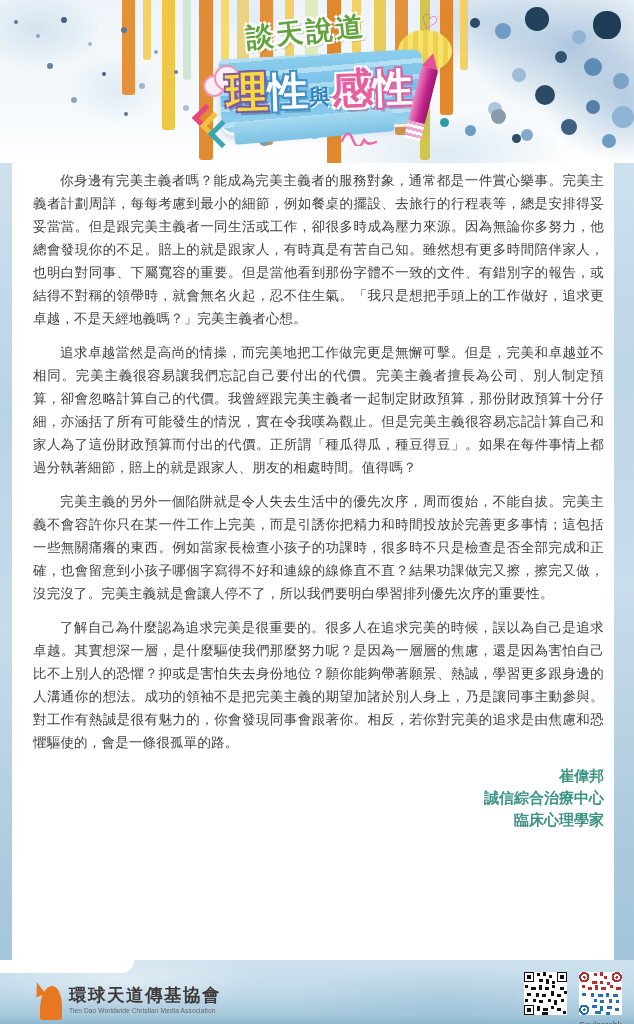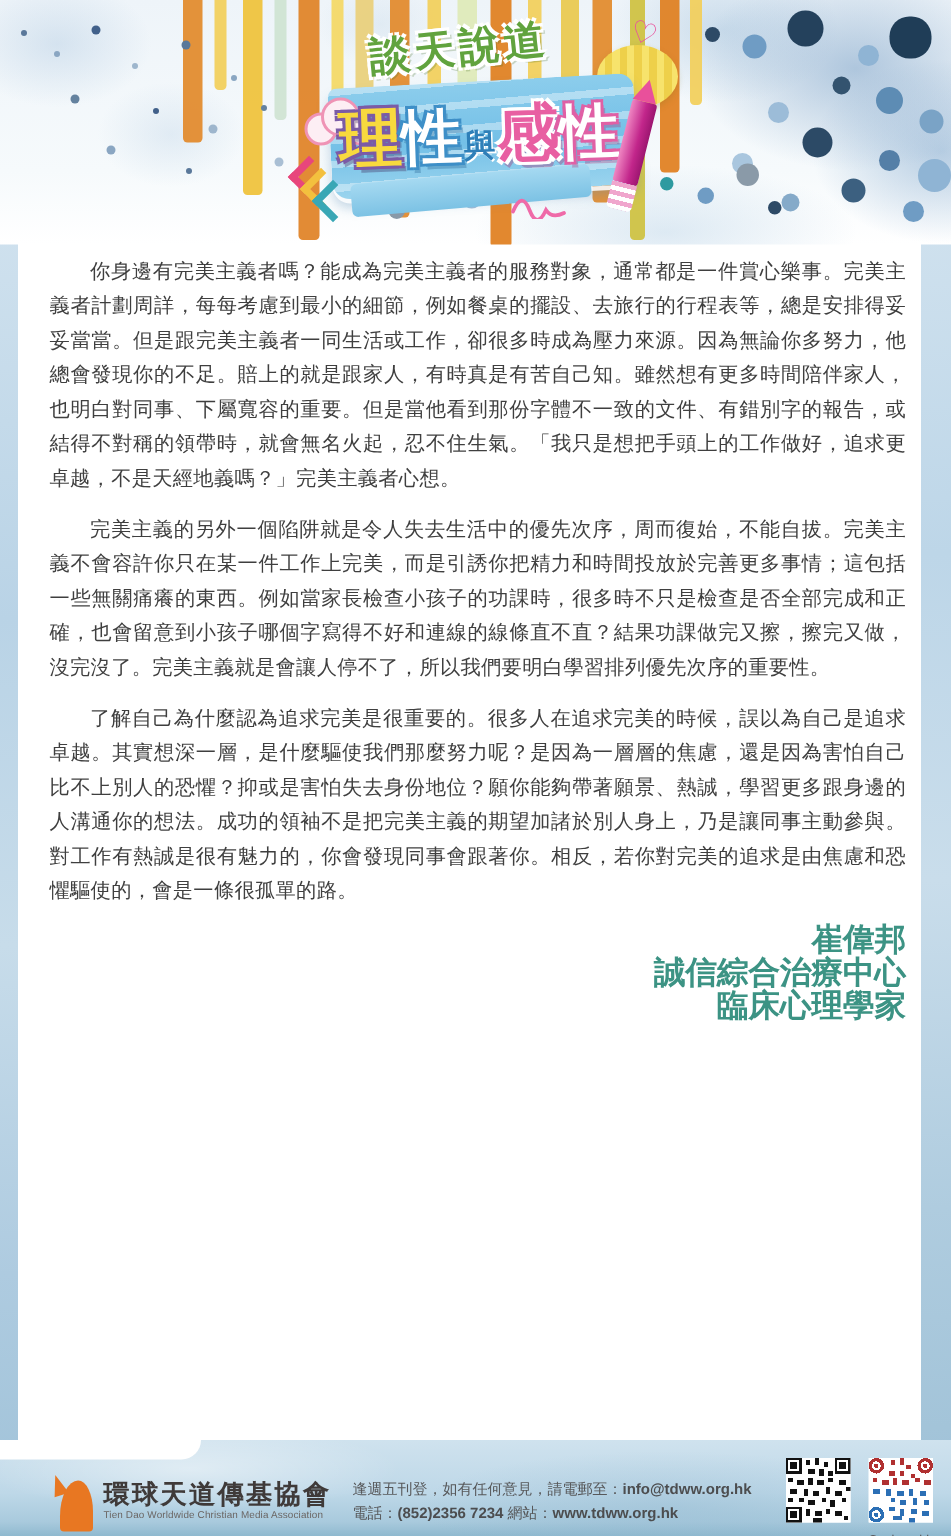--- a/index.html
+++ b/index.html
@@ -80,21 +80,21 @@
   .chev2{left:-8px;top:104px;border-color:#f3c03e;}
   .chev3{left:0px;top:112px;border-color:#39a7b5;}
 
   
   .content{position:relative;z-index:2;padding:6px 20px 0 33px;width:571px;}
   h1.title{margin:4px 0 10px 0;text-align:center;font-size:37px;letter-spacing:5px;font-weight:bold;}
   h1.title .t1{color:#4a9e8f;}
   h1.title .t2{color:#8e3a63;}
   .content p{margin:0 0 11px 0;font-size:13.5px;line-height:23px;color:#3f3f3f;
     text-align:justify;text-indent:2em;letter-spacing:.2px;}
-  .signature{margin-top:4px;text-align:right;color:#3c9384;font-weight:bold;font-size:21px;line-height:22px;}
+  .signature{margin-top:4px;text-align:right;color:#3c9384;font-weight:bold;font-size:15px;line-height:22px;}
 
   
   .footer{position:absolute;left:0;bottom:0;width:634px;height:64px;z-index:3;
     background:
       radial-gradient(200px 40px at 20% 30%, rgba(255,255,255,.45), transparent 70%),
       radial-gradient(220px 50px at 70% 70%, rgba(140,180,205,.35), transparent 75%),
       linear-gradient(180deg,#cfe2ee 0%,#bed8e8 55%,#a9cadd 85%,#8fb9cf 100%);}
   .footer-notch{position:absolute;left:0;top:0;width:134px;height:13px;background:#ffffff;border-bottom-right-radius:16px;}
   .footer-inner{position:absolute;left:34px;top:12px;right:12px;display:flex;align-items:center;gap:14px;}
   .org{display:flex;align-items:center;gap:7px;}
@@ -177,20 +177,21 @@
         <svg width="40" height="16" viewBox="0 0 40 16">
             <path d="M2 11 q6 -14 11 -1 t11 0 q4 6 12 2" fill="none" stroke="#ef6aa8" stroke-width="2.5" stroke-linecap="round"></path>
           </svg>
       </div>
     </div>
   </div>
 
   <div class="content">
 
     <p>你身邊有完美主義者嗎？能成為完美主義者的服務對象，通常都是一件賞心樂事。完美主義者計劃周詳，每每考慮到最小的細節，例如餐桌的擺設、去旅行的行程表等，總是安排得妥妥當當。但是跟完美主義者一同生活或工作，卻很多時成為壓力來源。因為無論你多努力，他總會發現你的不足。賠上的就是跟家人，有時真是有苦自己知。雖然想有更多時間陪伴家人，也明白對同事、下屬寬容的重要。但是當他看到那份字體不一致的文件、有錯別字的報告，或結得不對稱的領帶時，就會無名火起，忍不住生氣。「我只是想把手頭上的工作做好，追求更卓越，不是天經地義嗎？」完美主義者心想。</p>
+    <p>追求卓越當然是高尚的情操，而完美地把工作做完更是無懈可擊。但是，完美和卓越並不相同。完美主義很容易讓我們忘記自己要付出的代價。完美主義者擅長為公司、別人制定預算，卻會忽略計算自己的代價。我曾經跟完美主義者一起制定財政預算，那份財政預算十分仔細，亦涵括了所有可能發生的情況，實在令我嘆為觀止。但是完美主義很容易忘記計算自己和家人為了這份財政預算而付出的代價。正所謂「種瓜得瓜，種豆得豆」。如果在每件事情上都過分執著細節，賠上的就是跟家人、朋友的相處時間。值得嗎？</p>
     <p>完美主義的另外一個陷阱就是令人失去生活中的優先次序，周而復始，不能自拔。完美主義不會容許你只在某一件工作上完美，而是引誘你把精力和時間投放於完善更多事情；這包括一些無關痛癢的東西。例如當家長檢查小孩子的功課時，很多時不只是檢查是否全部完成和正確，也會留意到小孩子哪個字寫得不好和連線的線條直不直？結果功課做完又擦，擦完又做，沒完沒了。完美主義就是會讓人停不了，所以我們要明白學習排列優先次序的重要性。</p>
     <p>了解自己為什麼認為追求完美是很重要的。很多人在追求完美的時候，誤以為自己是追求卓越。其實想深一層，是什麼驅使我們那麼努力呢？是因為一層層的焦慮，還是因為害怕自己比不上別人的恐懼？抑或是害怕失去身份地位？願你能夠帶著願景、熱誠，學習更多跟身邊的人溝通你的想法。成功的領袖不是把完美主義的期望加諸於別人身上，乃是讓同事主動參與。對工作有熱誠是很有魅力的，你會發現同事會跟著你。相反，若你對完美的追求是由焦慮和恐懼驅使的，會是一條很孤單的路。</p>
 
     <div class="signature">
       <div>崔偉邦</div>
       <div>誠信綜合治療中心</div>
       <div>臨床心理學家</div>
     </div>
   </div>
 
@@ -199,24 +200,20 @@
     <div class="footer-inner">
       <div class="org">
         <div class="org-icon">
           <div class="org-spark"></div>
             <div class="org-flame"></div>
         </div>
         <div class="org-text">
           <div class="org-name">環球天道傳基協會</div>
           <div class="org-en">Tien Dao Worldwide Christian Media Association</div>
         </div>
-      </div>
-      <div class="footer-contact">
-        <div><span>逢週五刊登，如有任何意見，請電郵至：</span><b>info@tdww.org.hk</b></div>
-        <div><span>電話：</span><b>(852)2356 7234</b>&nbsp;<span>網站：</span><b>www.tdww.org.hk</b></div>
       </div>
       <div class="qr-wrap">
         <div>
           <svg class="qr" viewBox="0 0 29 29" shape-rendering="crispEdges">
             <rect width="29" height="29" fill="#fff"></rect>
             <g fill="#111">
               <rect x="0" y="0" width="7" height="7"></rect>
                 <rect x="22" y="0" width="7" height="7"></rect>
                 <rect x="0" y="22" width="7" height="7"></rect>
               <rect x="9" y="1" width="2" height="2"></rect>

